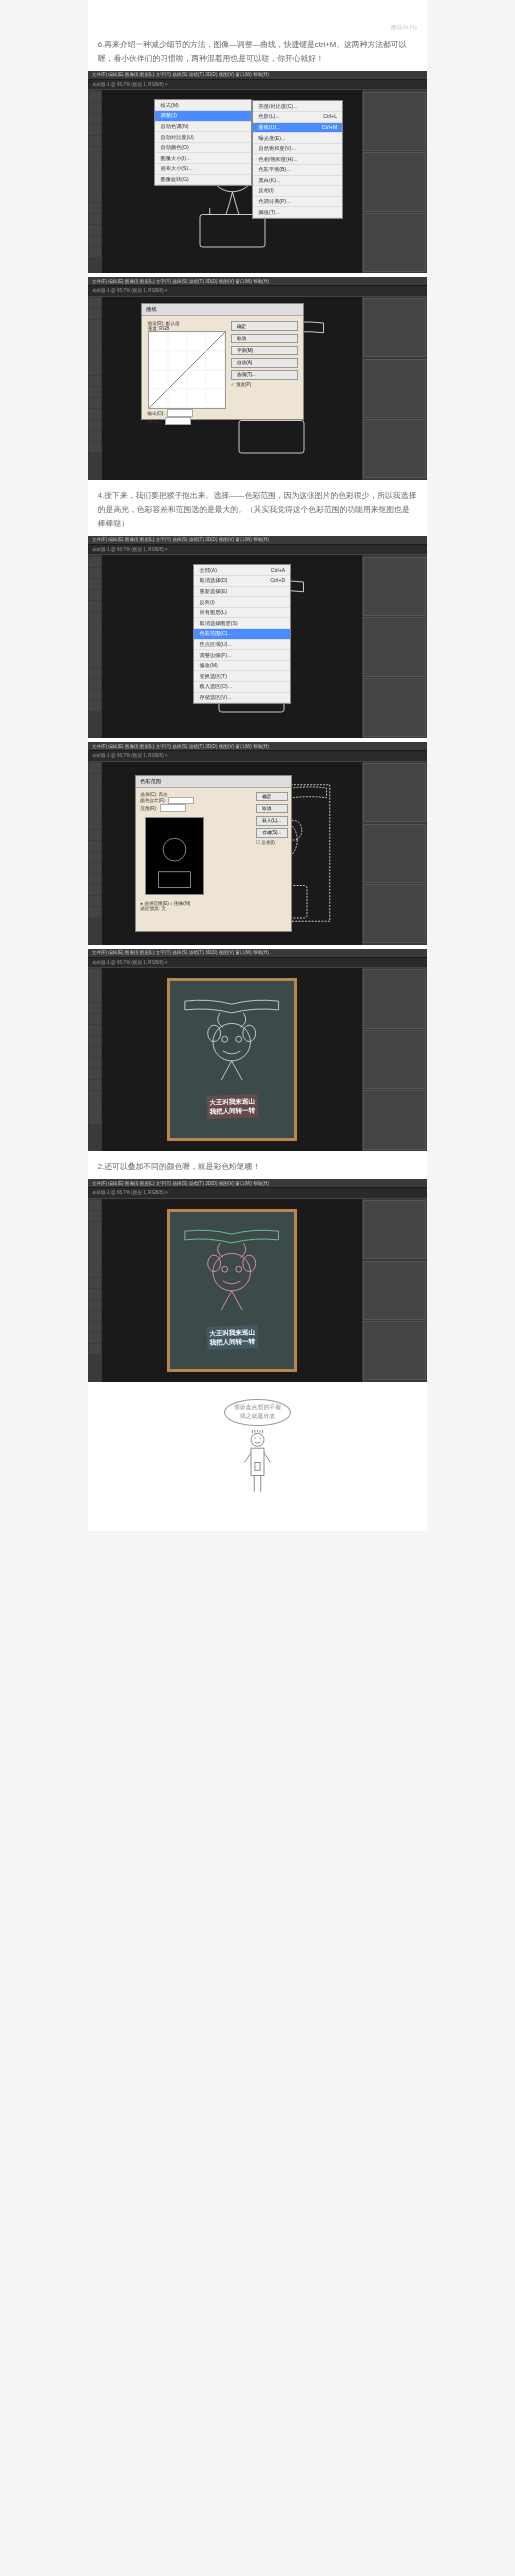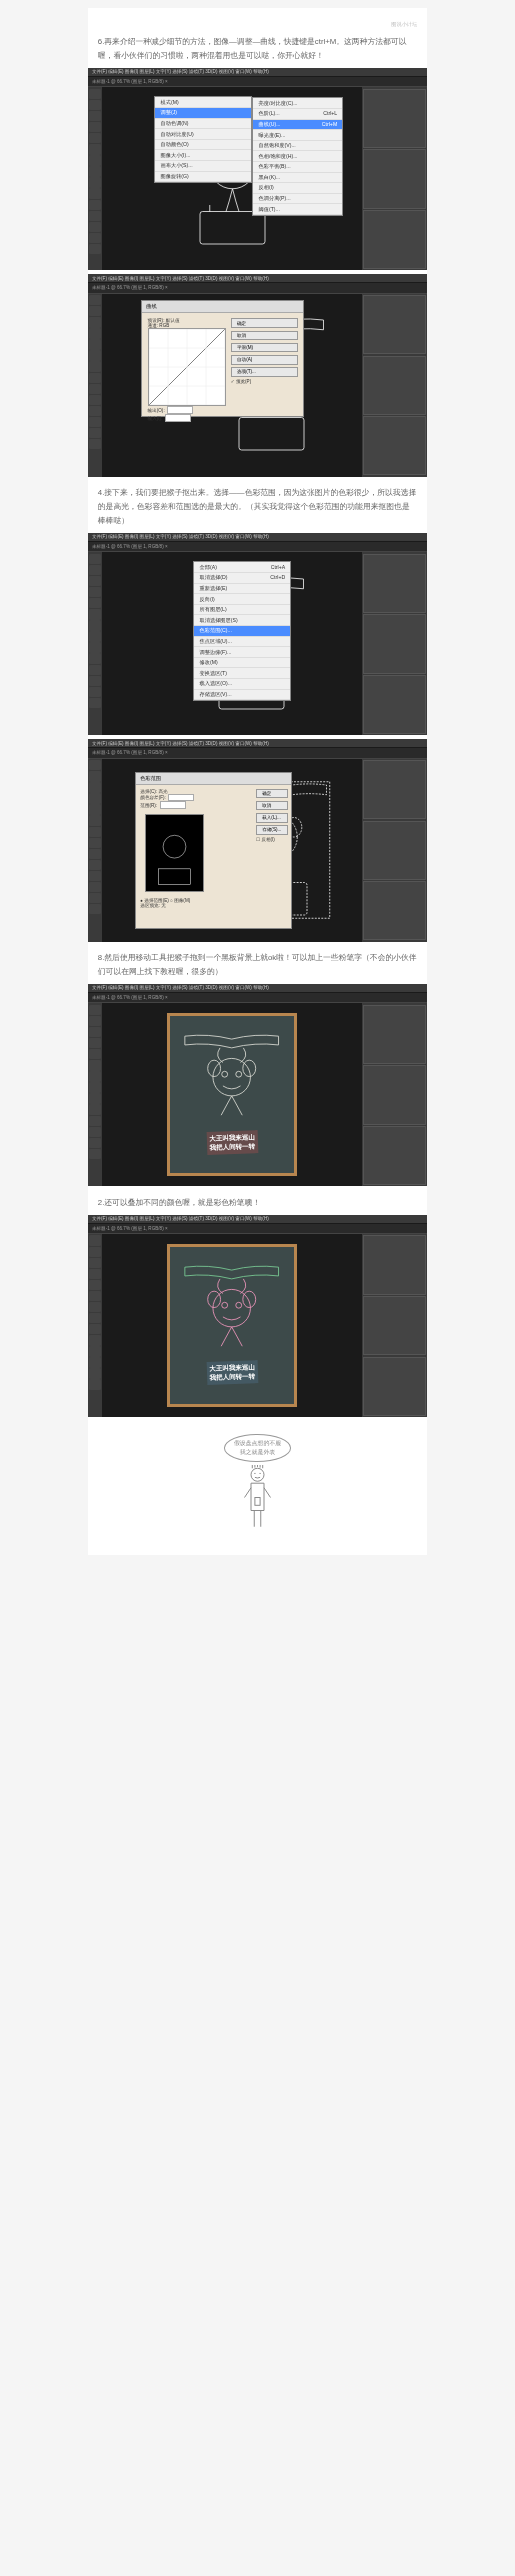--- a/index.html
+++ b/index.html
@@ -1,17 +1,17 @@
 <!DOCTYPE html>
 <html style="font-size:10.4px"><head>
 <meta charset="utf-8">
 <style>
 *{margin:0;padding:0;box-sizing:border-box}
 body{background:#f5f5f5;font-family:"Microsoft YaHei",sans-serif;width:515px}
-.wrap{width:339px;margin:8px auto;background:#fff;padding:12px 0}
+.wrap{width:339px;margin:0 auto;background:#fff;padding:23px 0}
 .step-text{font-size:7.8px;color:#666;line-height:1.8;padding:5.2px 9.8px;background:#fff}
 .ps-shot{width:100%;background:#2a2a2a;position:relative;margin-bottom:3.9px}
 .ps-top{height:9px;background:#3a3a3a;border-bottom:0.7px solid #1a1a1a;font-size:4.6px;color:#ccc;padding:1.3px 3.9px}
 .ps-tabs{height:10.4px;background:#2a2a2a;font-size:4.6px;color:#999;padding:2px 3.9px;border-bottom:0.7px solid #444}
 .ps-body{display:flex;height:183px}
 .ps-tools{width:14.4px;background:#3a3a3a;display:flex;flex-direction:column;gap:0.7px;padding:1.3px}
 .ps-tool{width:11.7px;height:10.4px;background:#444;border-radius:1.3px}
 .ps-canvas{flex:1;background:#1a1a1a;display:flex;align-items:center;justify-content:center;position:relative}
 .ps-right{width:65px;background:#3a3a3a;display:flex;flex-direction:column;gap:1.3px;padding:1.3px}
 .ps-panel{background:#444;flex:1;border:0.7px solid #555}
@@ -349,21 +349,20 @@
 </div>
 </div>
 <div class="ps-right">
           <div class="ps-panel"></div>
           <div class="ps-panel"></div>
           <div class="ps-panel"></div>
         </div>
 </div>
 </div>
 
-<div class="step-text">8.然后使用移动工具把猴子拖到一个黑板背景上就ok啦！可以加上一些粉笔字（不会的小伙伴们可以在网上找下教程喔，很多的）</div>
 
 <div class="ps-shot chalkboard-shot">
 <div class="ps-top">文件(F)  编辑(E)  图像(I)  图层(L)  文字(Y)  选择(S)  滤镜(T)  3D(D)  视图(V)  窗口(W)  帮助(H)</div>
 <div class="ps-tabs">未标题-1 @ 66.7% (图层 1, RGB/8) ×</div>
 <div class="ps-body">
 <div class="ps-tools">
           <div class="ps-tool"></div>
           <div class="ps-tool"></div>
           <div class="ps-tool"></div>
           <div class="ps-tool"></div>

